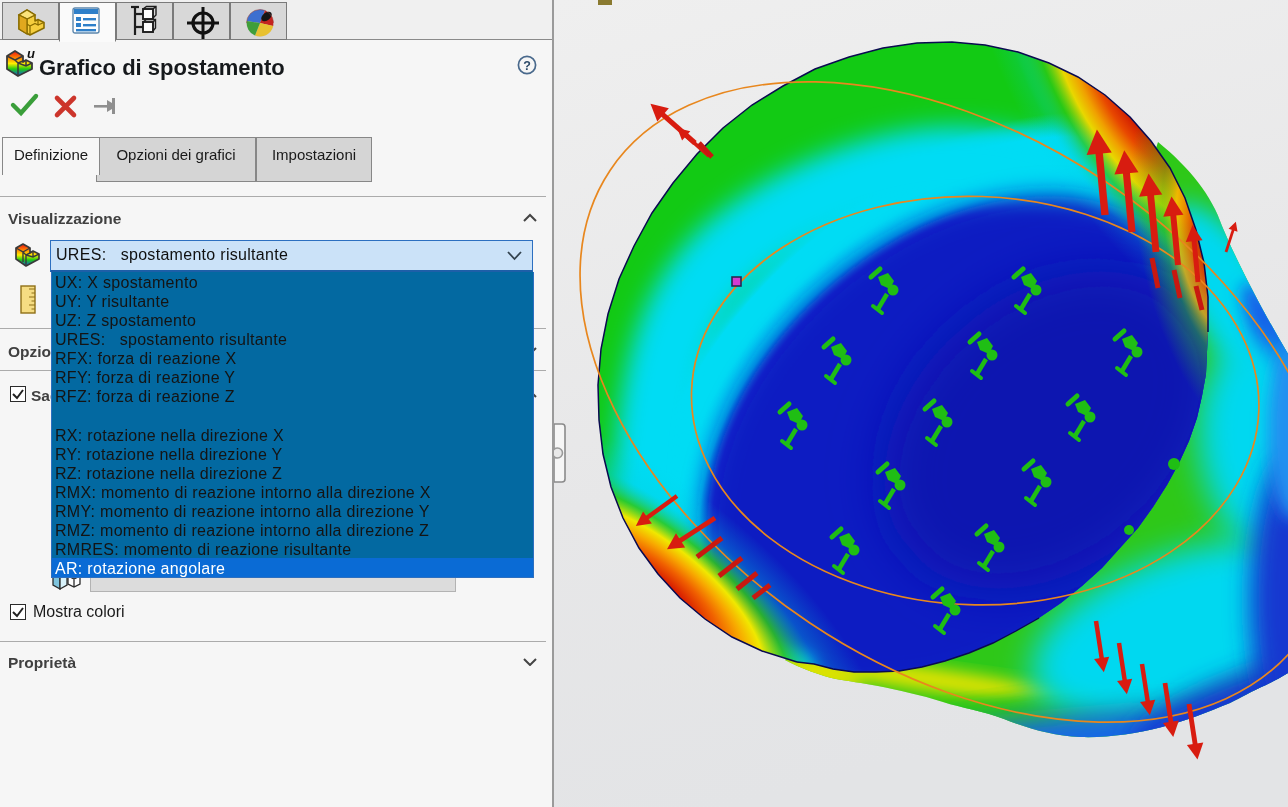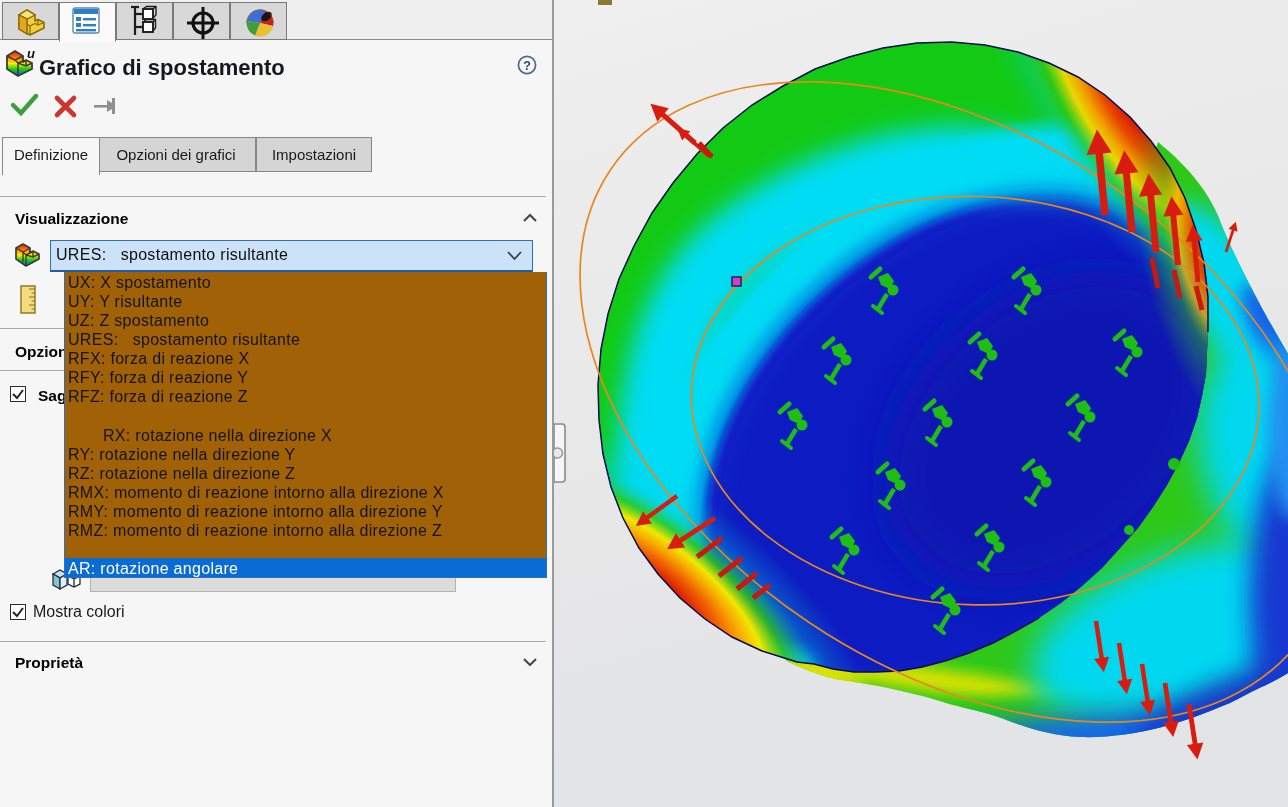--- a/index.html
+++ b/index.html
@@ -4,26 +4,26 @@
 <style>
   html,body{margin:0;padding:0;width:1288px;height:807px;overflow:hidden;
     font-family:"Liberation Sans",sans-serif;}
   #panel{position:absolute;left:0;top:0;width:552px;height:807px;background:#f6f6f6;}
   #vborder{position:absolute;left:552px;top:0;width:2px;height:807px;background:#9a9a9a;}
   #viewport{position:absolute;left:554px;top:0;width:734px;height:807px;}
   .abs{position:absolute;}
   .tab5{position:absolute;top:2px;width:57px;height:38px;background:#d8d8d8;
     border:1px solid #7a7a7a;box-sizing:border-box;}
   .tab5.active{background:#fafafa;border-bottom:1px solid #fafafa;height:40px;}
-  .subtab{position:absolute;top:137px;height:35px;background:#d5d5d5;
+  .subtab{position:absolute;top:137px;height:45px;background:#d5d5d5;
     border:1px solid #878787;box-sizing:border-box;font-size:15px;color:#1a1a1a;
     text-align:center;line-height:33px;}
   .subtab.active{background:#f6f6f6;border-bottom:none;height:38px;z-index:2;}
   .sep{position:absolute;left:0;width:546px;height:1px;background:#ababab;}
-  .hdr{position:absolute;left:8px;font-size:15.5px;font-weight:bold;color:#000000;margin-left:7px;}
+  .hdr{position:absolute;left:8px;font-size:15.5px;font-weight:bold;color:#404040;}
   .chev{position:absolute;width:16px;height:9px;}
   .cb{position:absolute;width:16px;height:16px;background:#fff;border:1.6px solid #2b2b2b;box-sizing:border-box;}
   .ddi{position:absolute;left:3px;font-size:16px;letter-spacing:0.3px;color:#141414;white-space:pre;}
 </style>
 </head>
 <body>
 <div id="panel">
 
   <div class="abs" style="left:0;top:0;width:552px;height:40px;background:#f0f0f0;border-bottom:1px solid #8a8a8a;box-sizing:border-box;"></div>
   <div class="tab5" style="left:2px;"></div>
@@ -169,34 +169,35 @@
   <svg class="abs" style="left:10px;top:604px" width="17" height="17">
       <path d="M3 8 L7 12 L13 4" fill="none" stroke="#222" stroke-width="2"></path>
     </svg>
   <div class="abs" style="left:33px;top:603px;font-size:16px;color:#1a1a1a;">Mostra colori</div>
   <div class="sep" style="top:641px;"></div>
   <div class="hdr" style="top:654px;">Proprietà</div>
   <svg class="chev" style="left:522px;top:657px">
       <path d="M2 2 L8 8 L14 2" fill="none" stroke="#444" stroke-width="2"></path>
     </svg>
 
-  <div class="abs" style="left:64px;top:272px;width:483px;height:306px;background:#a16207;border:1px solid #2c6fc0;border-top:none;box-sizing:border-box;z-index:10;">
+  <div class="abs" style="left:51px;top:272px;width:483px;height:306px;background:#0369a1;border:1px solid #2c6fc0;border-top:none;box-sizing:border-box;z-index:10;">
     <div class="ddi" style="top:2px;">UX: X spostamento</div>
     <div class="ddi" style="top:21px;">UY: Y risultante</div>
     <div class="ddi" style="top:40px;">UZ: Z spostamento</div>
     <div class="ddi" style="top:59px;">URES:   spostamento risultante</div>
     <div class="ddi" style="top:78px;">RFX: forza di reazione X</div>
     <div class="ddi" style="top:97px;text-align:right;">RFY: forza di reazione Y</div>
     <div class="ddi" style="top:116px;">RFZ: forza di reazione Z</div>
-    <div class="ddi" style="top:155px;margin-left:35px;">RX: rotazione nella direzione X</div>
+    <div class="ddi" style="top:155px;">RX: rotazione nella direzione X</div>
     <div class="ddi" style="top:174px;">RY: rotazione nella direzione Y</div>
     <div class="ddi" style="top:193px;">RZ: rotazione nella direzione Z</div>
     <div class="ddi" style="top:212px;">RMX: momento di reazione intorno alla direzione X</div>
     <div class="ddi" style="top:231px;">RMY: momento di reazione intorno alla direzione Y</div>
     <div class="ddi" style="top:250px;">RMZ: momento di reazione intorno alla direzione Z</div>
+    <div class="ddi" style="top:269px;">RMRES: momento di reazione risultante</div>
     <div class="abs" style="left:0;top:286px;width:481px;height:19px;background:#0a6bd5;"></div>
     <div class="ddi" style="top:288px;color:#fff;">AR: rotazione angolare</div>
   </div>
 </div>
 
 <div id="vborder"></div>
 <div id="viewport">
 <svg width="734" height="807" viewBox="554 0 734 807">
   <defs>
     <linearGradient id="bg" x1="0" y1="0" x2="0.25" y2="1">

